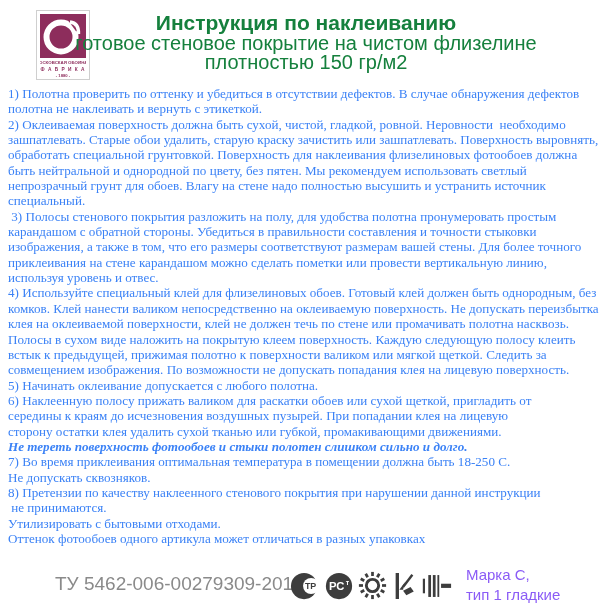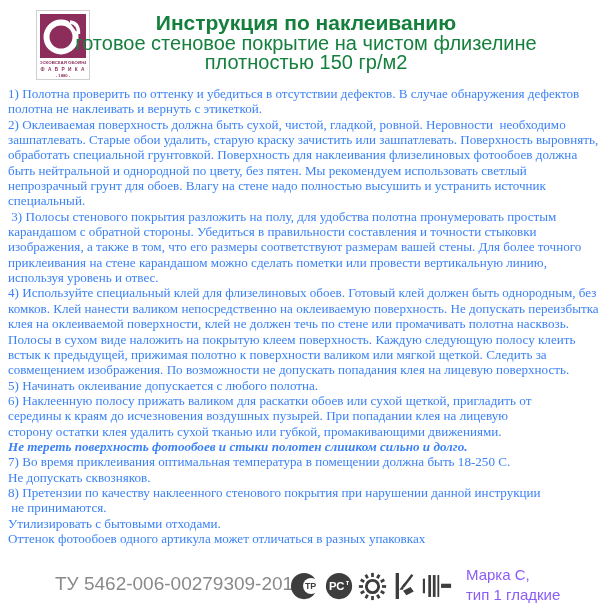--- a/index.html
+++ b/index.html
@@ -20,21 +20,21 @@
   .subtitle { font-size:20px; line-height:18.5px; }
 
   
   .instructions { position:absolute; left:8px; top:86px; width:602px; overflow:hidden;
                   font-family:"Liberation Serif", serif; font-size:13.1px; color:#3b82f6; }
   .tline { white-space:pre; line-height:15.35px; height:15.35px; }
   .tline.bold { font-weight:bold;font-style:italic; }
 
   
   .tu-number { position:absolute; left:55px; top:573px; font-size:19px; color:#8a8a8a; }
-  .cert-icons { position:absolute; left:290px; top:571px; display:flex; gap:4px; align-items:flex-end; }
+  .cert-icons { position:absolute; left:290px; top:571px; display:flex; gap:4px; align-items:flex-start; }
   .cert-icons svg { display:block; }
   .mark-block { position:absolute; left:437px; top:565px; font-size:15px; color:#8b5cf6; line-height:19.5px;margin-left:29px; }
 </style>
 </head>
 <body>
 
 <div class="logo">
   <svg class="logo-mark" width="46" height="44" viewBox="0 0 46 44">
     <rect x="0" y="0" width="46" height="44" fill="#8d2d5c"></rect>
     <circle cx="21" cy="23" r="14.5" fill="none" stroke="#ffffff" stroke-width="6"></circle>

